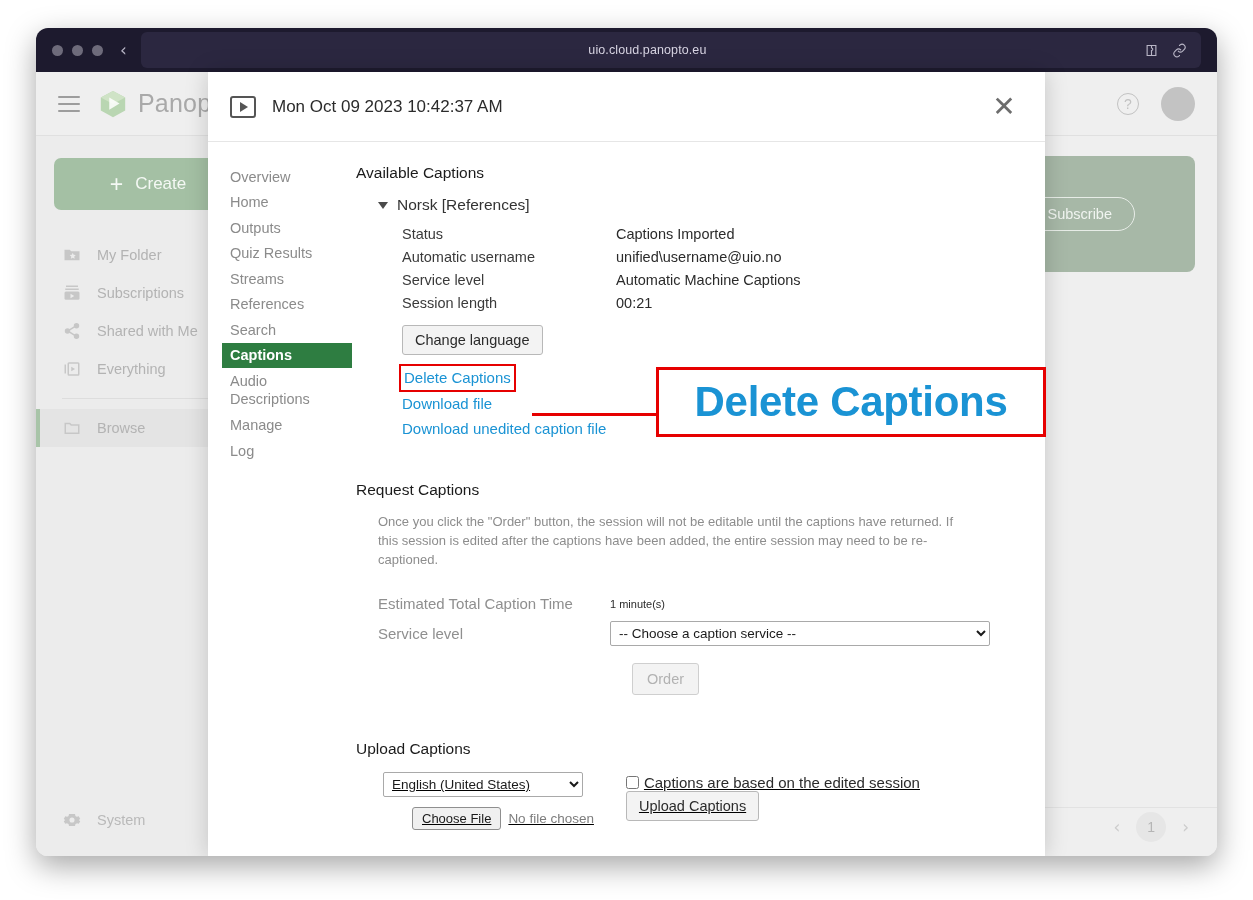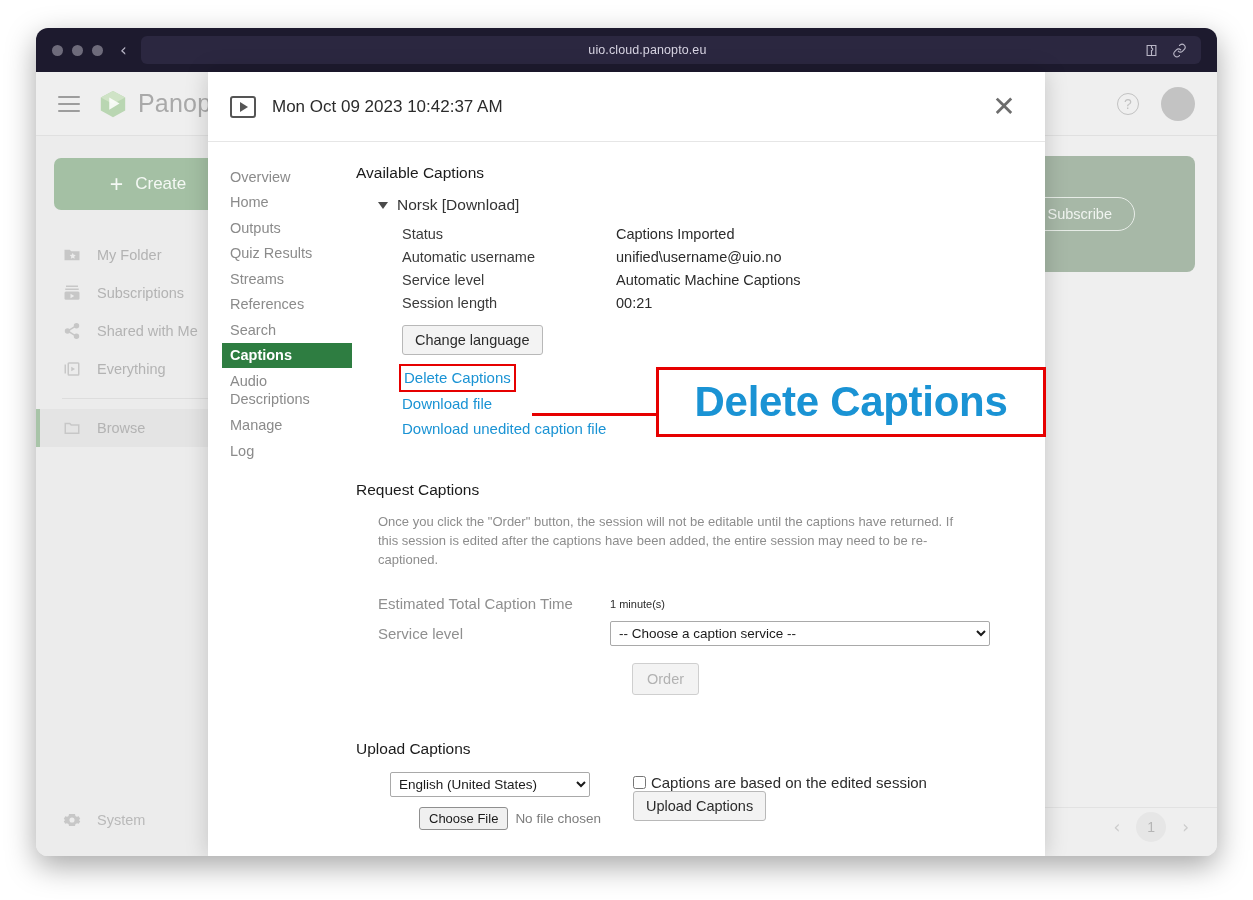--- a/index.html
+++ b/index.html
@@ -40,21 +40,21 @@
   .back-chevron {
     margin-left: 17px;
     color: #b5b2c2;
     font-size: 17px;
     line-height: 1;
     font-family: "DejaVu Sans", sans-serif;
   }
   .url-bar {
     flex: 1;
     margin-left: 14px;
-    height: 28px;
+    height: 36px;
     background: #2b2740;
     border-radius: 6px;
     display: flex;
     align-items: center;
     position: relative;
     padding: 0 10px;
   }
   .url-text {
     flex: 1;
     text-align: center;
@@ -305,21 +305,21 @@
     border: 1px solid #cfcfcf;
     border-radius: 3px;
     padding: 7px 14px;
     font-size: 14.5px;
     color: #b2b2b2;
     font-family: "Liberation Sans", sans-serif;
   }
   .order-wrap { margin-left: 254px; margin-top: 17px; }
 
   .upload-section { margin-top: 45px; }
-  .upload-grid { margin-left: 34px; margin-top: 14px; display: flex; gap: 32px; }
+  .upload-grid { margin-left: 27px; margin-top: 14px; display: flex; gap: 32px; text-decoration: underline; }
   .upload-col-left { display: flex; flex-direction: column; gap: 10px; }
   .upload-col-right { display: flex; flex-direction: column; padding-top: 2px; }
   .file-row { display: flex; align-items: center; gap: 7px; padding-left: 29px; }
   .file-btn {
     background: #f0f0f0;
     border: 1px solid #8f8f8f;
     border-radius: 3px;
     padding: 3px 9px;
     font-size: 13px;
     color: #1a1a1a;
@@ -511,21 +511,21 @@
             <div class="mnav-item">Manage</div>
             <div class="mnav-item">Log</div>
           </div>
 
           <div class="modal-content">
 
             <div class="section-title">Available Captions</div>
 
             <div class="lang-row">
               <span class="caret-down"></span>
-              <span>Norsk [Download]</span>
+              <span>Norsk [References]</span>
             </div>
 
             <div class="detail-table">
               <div class="detail-row">
                 <span class="detail-label">Status</span>
                 <span class="detail-value">Captions Imported</span>
               </div>
               <div class="detail-row">
                 <span class="detail-label">Automatic username</span>
                 <span class="detail-value">unified\username@uio.no</span>

